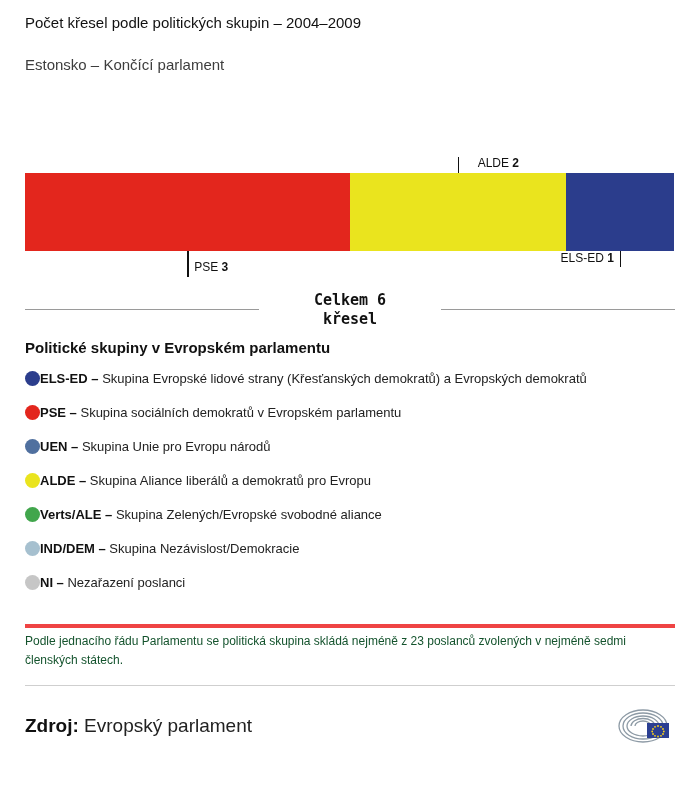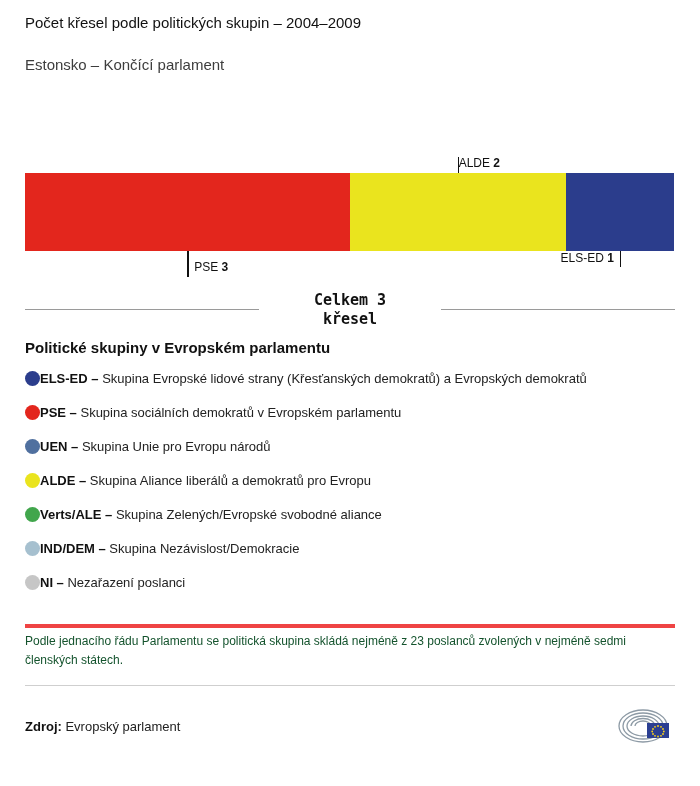--- a/index.html
+++ b/index.html
@@ -15,21 +15,21 @@
   .chart{position:relative;height:78px;margin:100px 26px 0 25px;}
   .bar-row{display:flex;height:78px;width:100%;}
   .seg{height:100%;}
   .seg-label{position:absolute;width:0;}
   .seg-label .tick{position:absolute;left:0;top:0;bottom:0;width:1.5px;background:#111;}
   .seg-label .txt{position:absolute;white-space:nowrap;font-size:12px;color:#111;}
   .seg-label .txt b{font-weight:700;}
   .seg-label.above{bottom:100%;height:16px;}
   .seg-label.below{top:100%;height:26px;}
   .seg-label.below.side-left{height:16px;}
-  .seg-label.above .txt{bottom:3px;left:1px;}
+  .seg-label.above .txt{bottom:3px;left:20px;}
   .seg-label.below.side-right .txt{top:9px;left:7px;}
   .seg-label.below.side-left .txt{top:0;right:6px;}
 
   
   .total-row{display:flex;align-items:center;gap:55px;margin:40px 25px 0 25px;}
   .total-row .line{flex:1;height:1px;background:#9a9a9a;}
   .total-text{
     font-family:"DejaVu Sans Mono", monospace;font-weight:700;font-size:15px;
     text-align:center;line-height:1.25;white-space:pre-line;color:#111;
   }
@@ -42,21 +42,21 @@
   .legend-text{font-size:13px;color:#222;}
   .legend-text b{font-weight:700;color:#111;}
 
   
   .footnote{
     margin:24px 25px 0 25px;border-top:4px solid #ef4444;padding-top:4px;
     font-size:12px;color:#14532d;line-height:1.65;
   }
   .bottom-rule{margin:14px 25px 0 25px;border-top:1px solid #cfcfcf;}
   .source-row{display:flex;justify-content:space-between;align-items:center;margin:0 25px;padding-top:16px;}
-  .source{font-size:13px;color:#222;text-align:center;}
+  .source{font-size:19px;color:#222;text-align:center;}
   .source b{font-weight:700;color:#111;}
   .logo{display:flex;align-items:center;gap:10px;}
   .logo-text{
     font-size:15px;font-weight:700;color:#3e4a54;line-height:1.15;white-space:pre-line;
   }
 </style>
 </head>
 <body>
 
 <div class="page">
@@ -79,21 +79,21 @@
       <div class="txt">ALDE <b>2</b></div>
     </div>
     <div class="seg-label below side-left" style="left: 91.6667%;">
       <div class="tick"></div>
       <div class="txt">ELS-ED <b>1</b></div>
     </div>
   </div>
 
 <div class="total-row">
   <div class="line"></div>
-  <div class="total-text">Celkem 3
+  <div class="total-text">Celkem 6
 křesel</div>
   <div class="line"></div>
 </div>
 
 <div class="legend-heading">Politické skupiny v Evropském parlamentu</div>
 <div class="legend">
     <div class="legend-item">
       <span class="dot" style="background: rgb(43, 61, 140);"></span>
       <span class="legend-text"><b>ELS-ED – </b>Skupina Evropské lidové strany (Křesťanských demokratů) a Evropských demokratů</span>
     </div>

